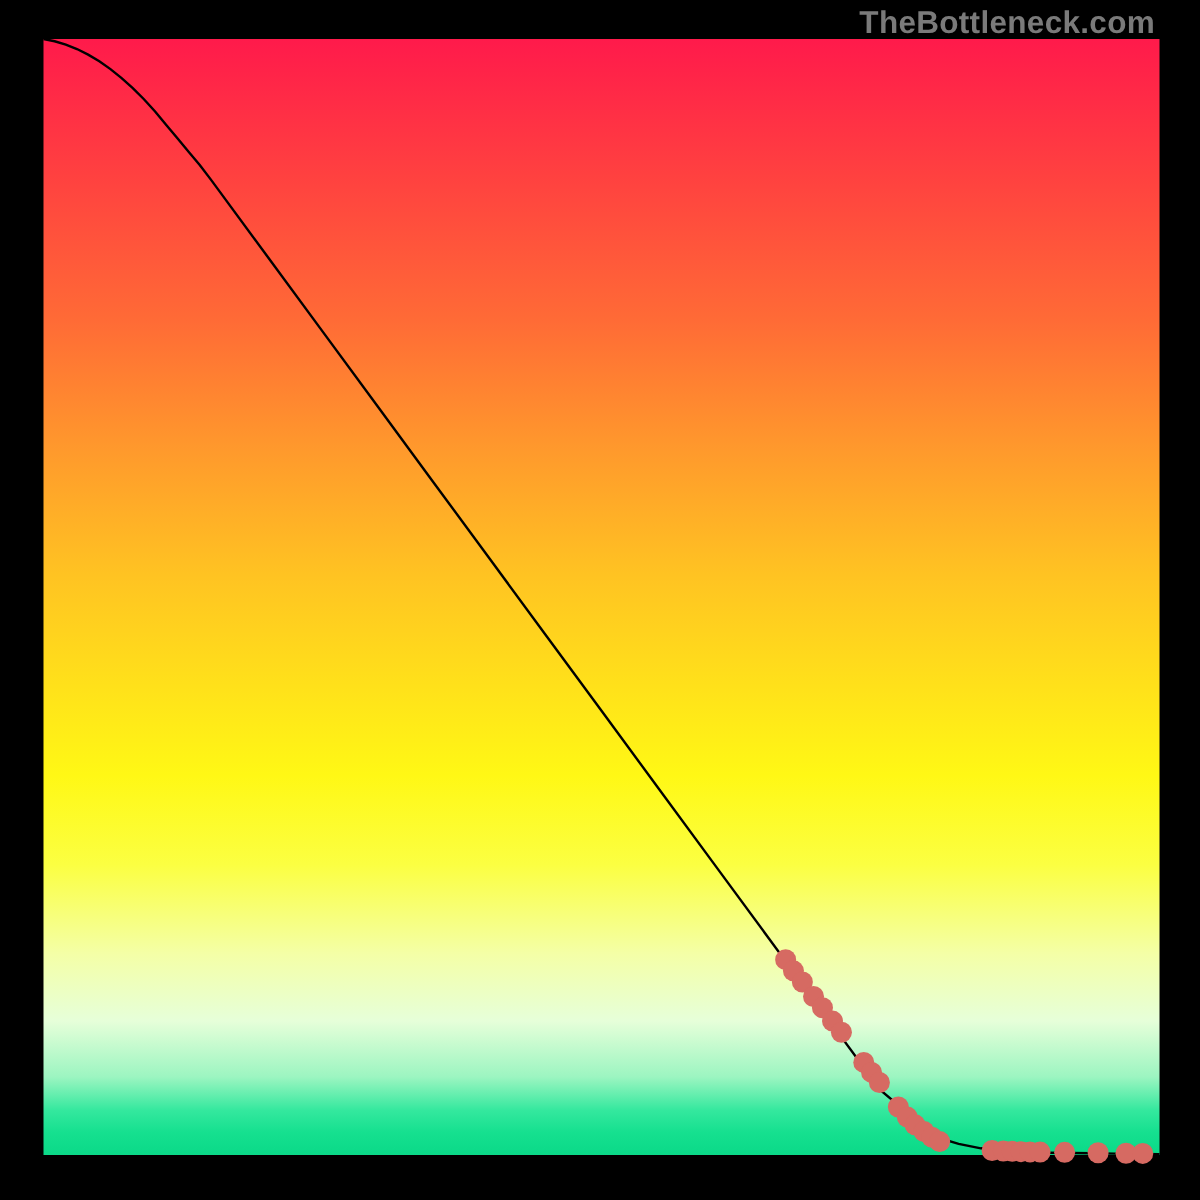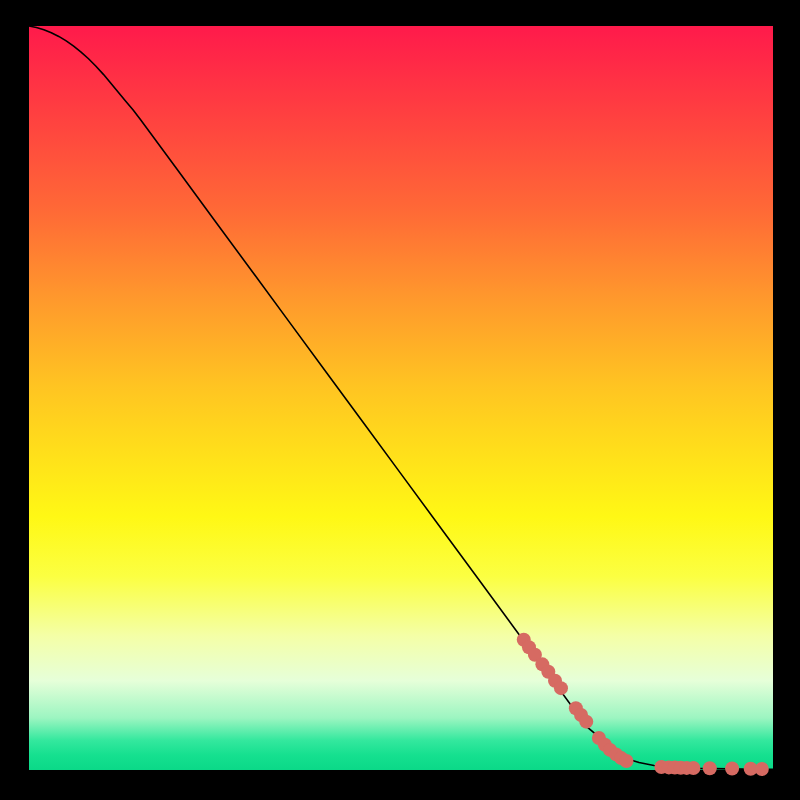--- a/index.html
+++ b/index.html
@@ -49,20 +49,21 @@
     width: 744px; height: 744px;
     overflow: visible;
   }
   .line { stroke: #000; stroke-width: 1.6; fill: none; }
   .dot { fill: #d66a62; }
 </style>
 </head>
 <body>
 <div class="stage">
 
+  <div class="attribution">TheBottleneck.com</div>
 
   <div class="plot">
     <svg class="curve" viewBox="0 0 744 744">
       <path id="curve-path" class="line" d="M0.00 0.00 L7.44 1.49 L14.88 3.72 L22.32 6.70 L29.76 10.42 L37.20 14.88 L44.64 20.09 L52.08 26.04 L59.52 32.74 L66.96 40.18 L74.40 48.36 L81.84 57.29 L89.28 66.22 L96.72 75.14 L104.16 84.07 L111.60 93.74 L148.80 144.34 L186.00 194.93 L223.20 245.52 L260.40 296.11 L297.60 346.70 L334.80 397.30 L372.00 447.89 L409.20 498.48 L446.40 549.07 L483.60 599.66 L520.80 650.26 L558.00 700.85 L595.20 732.10 L610.08 736.56 L624.96 739.54 L639.84 741.02 L647.28 741.77 L654.72 742.14 L669.60 742.51 L684.48 742.66 L699.36 742.88 L714.24 743.11 L729.12 743.26 L744.00 743.40"></path>
       <g id="dots">
           <circle class="dot" cx="494.76" cy="613.80" r="7"></circle>
           <circle class="dot" cx="499.97" cy="621.24" r="7"></circle>
           <circle class="dot" cx="505.92" cy="628.68" r="7"></circle>
           <circle class="dot" cx="513.36" cy="638.35" r="7"></circle>
           <circle class="dot" cx="519.31" cy="645.79" r="7"></circle>

